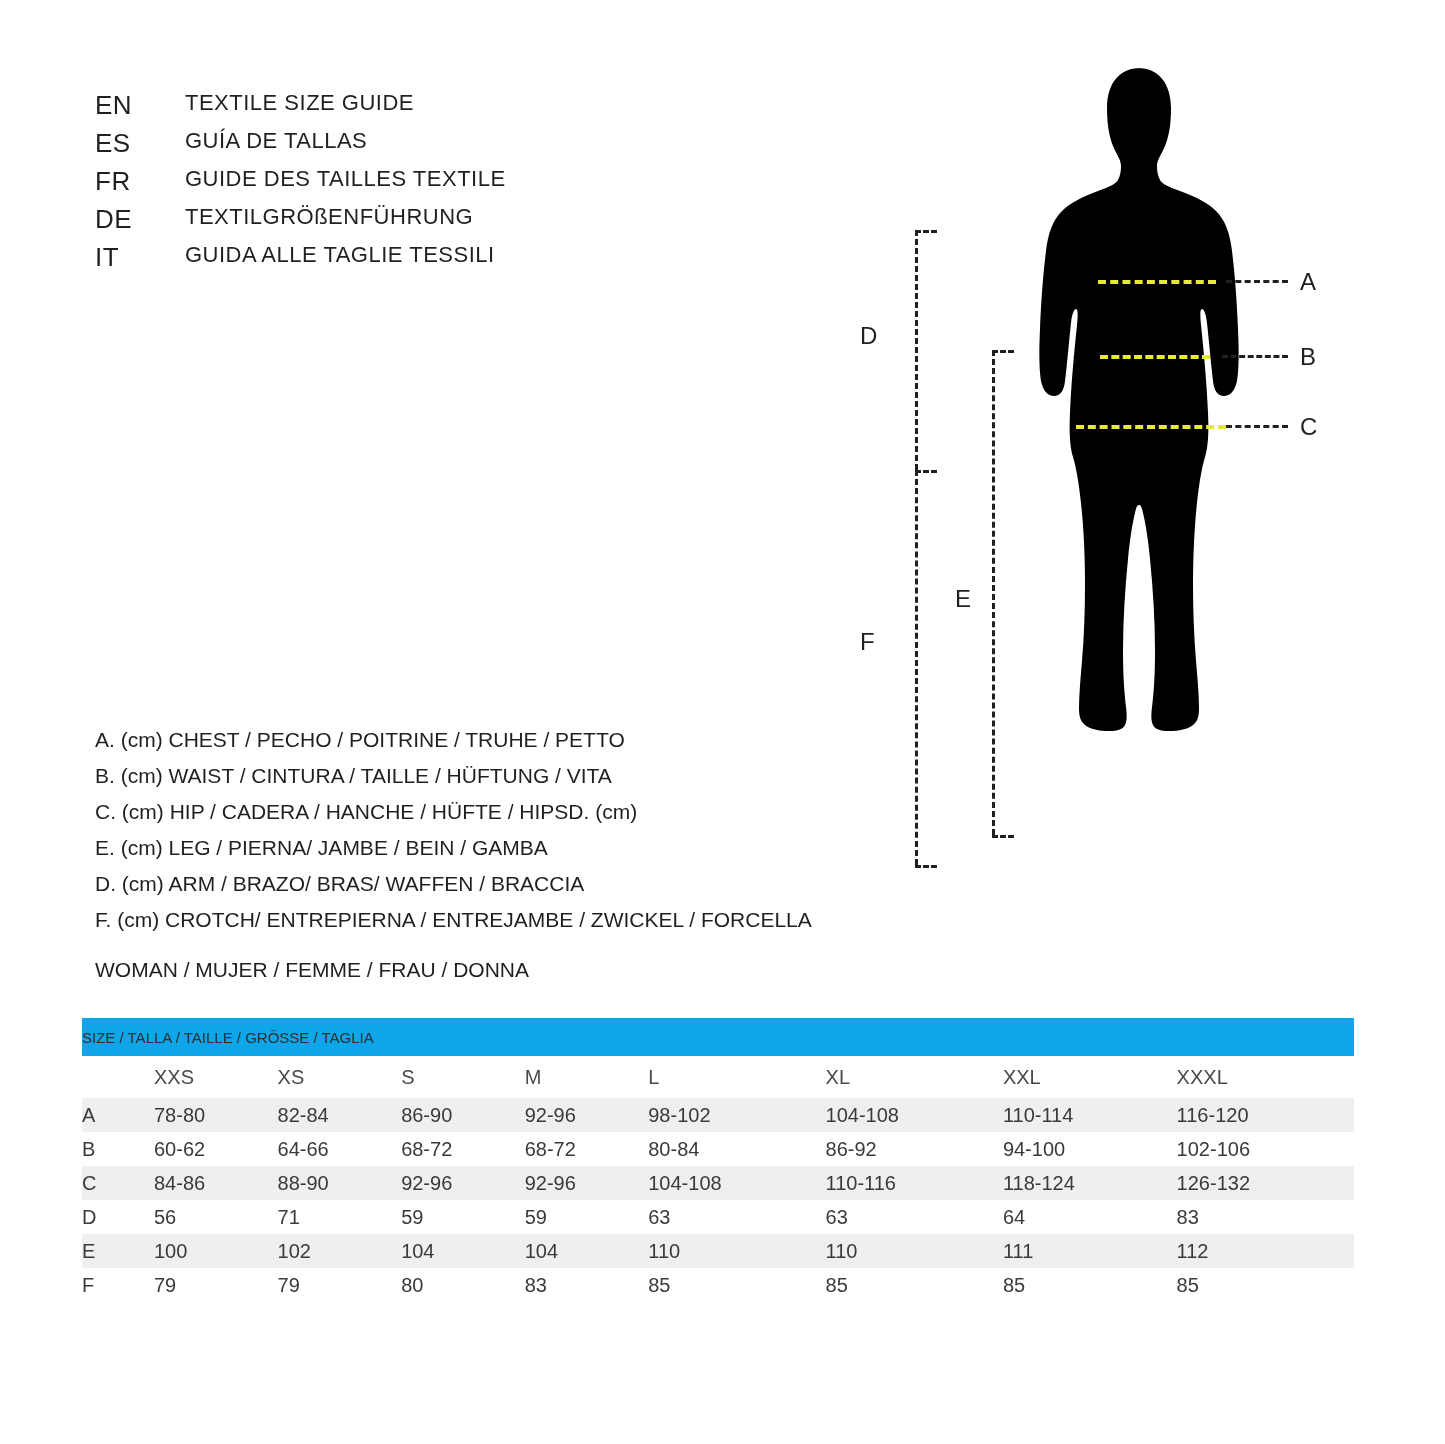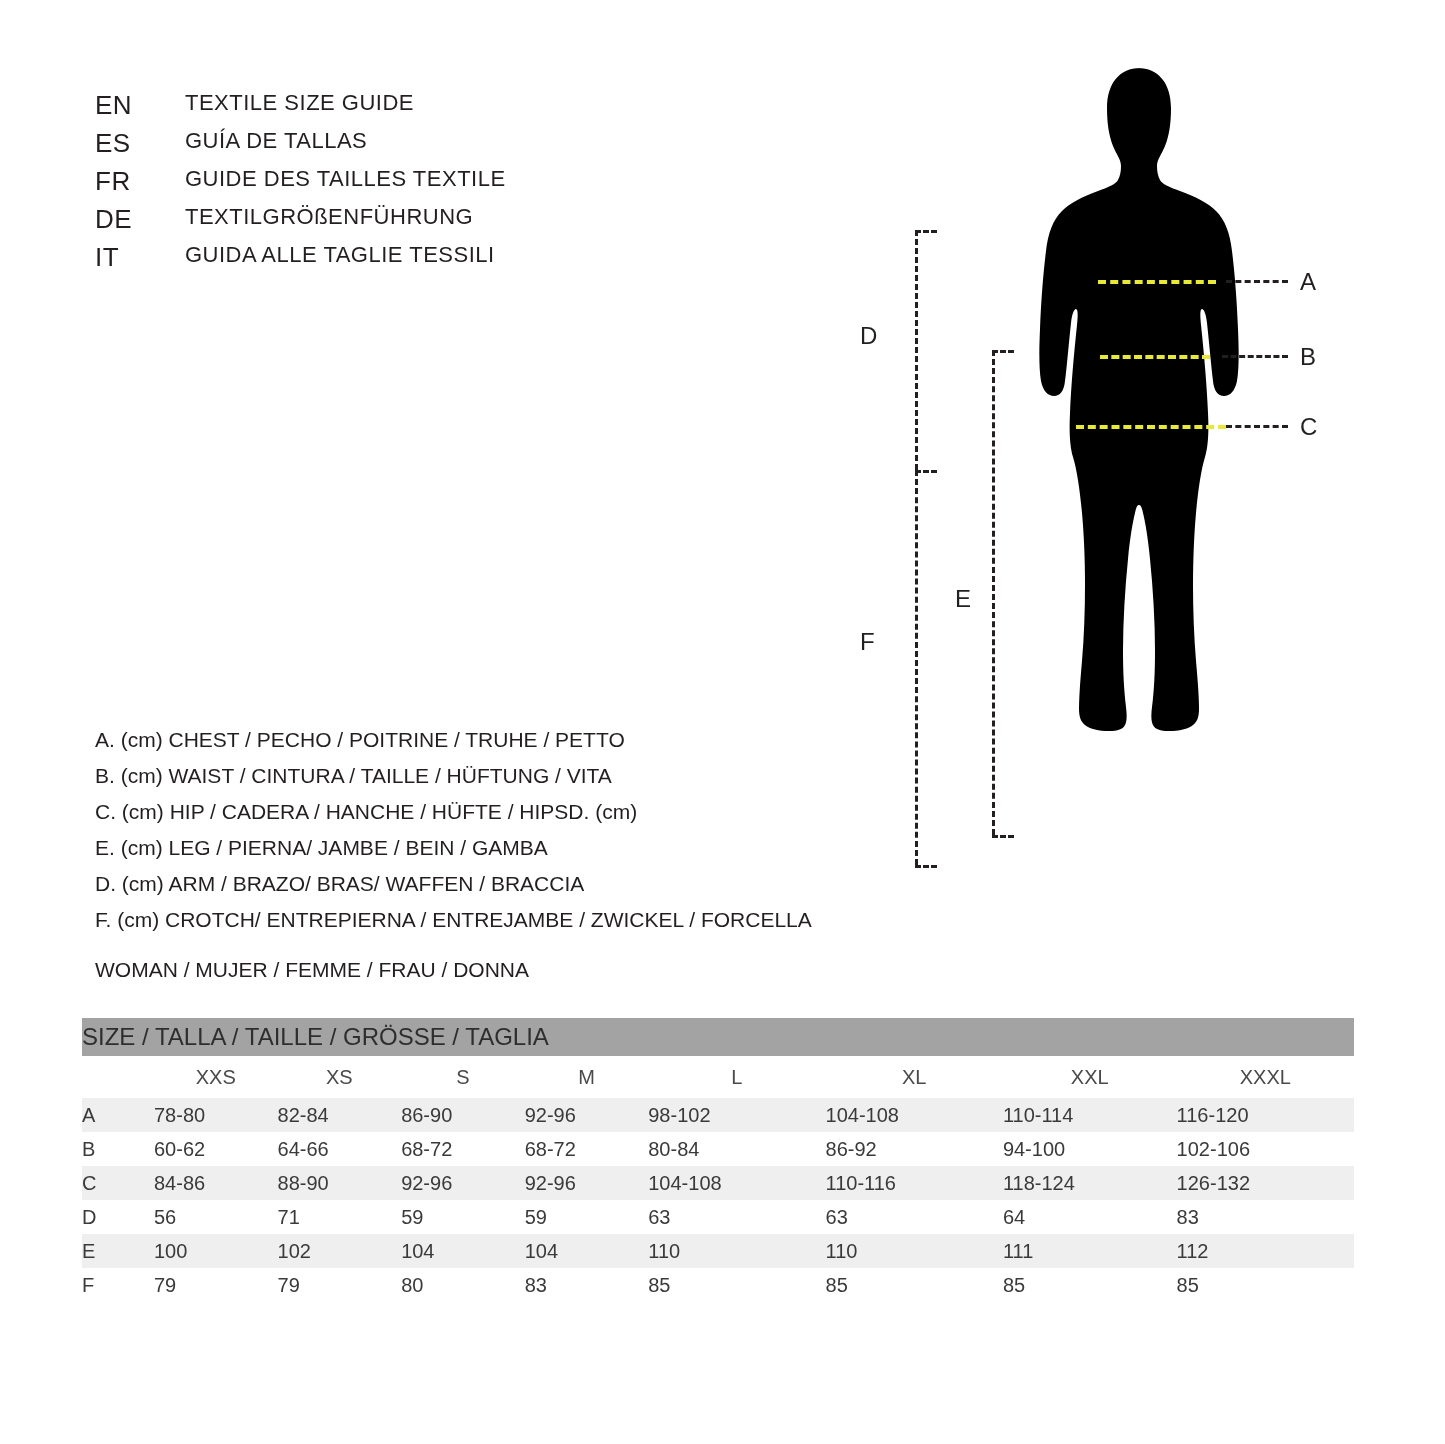--- a/index.html
+++ b/index.html
@@ -69,31 +69,30 @@
     width: 1272px;
     border-collapse: collapse;
     font-size: 20px;
     color: #3a3a3a;
   }
   #size-table td, #size-table th {
     padding: 0;
     margin: 0;
   }
   .tbl-caption td {
-    background: #a3a3a3;
+    background: #0ea5e9;
     height: 38px;
-    font-size: 24px;
+    font-size: 15px;
     text-align: left;
     padding-left: 14px;
     color: #2e2e2e;
     font-weight: normal;
   }
   .hdr-row td {
     height: 42px;
-    text-align: center;
     color: #4a4a4a;
     font-size: 20px;
   }
   .hdr-row td.rowlabel { text-align: left; padding-left: 14px; }
   .data-row td {
     height: 34px;
     text-align: left;
     font-size: 20px;
   }
   .data-row td.rowlabel {

